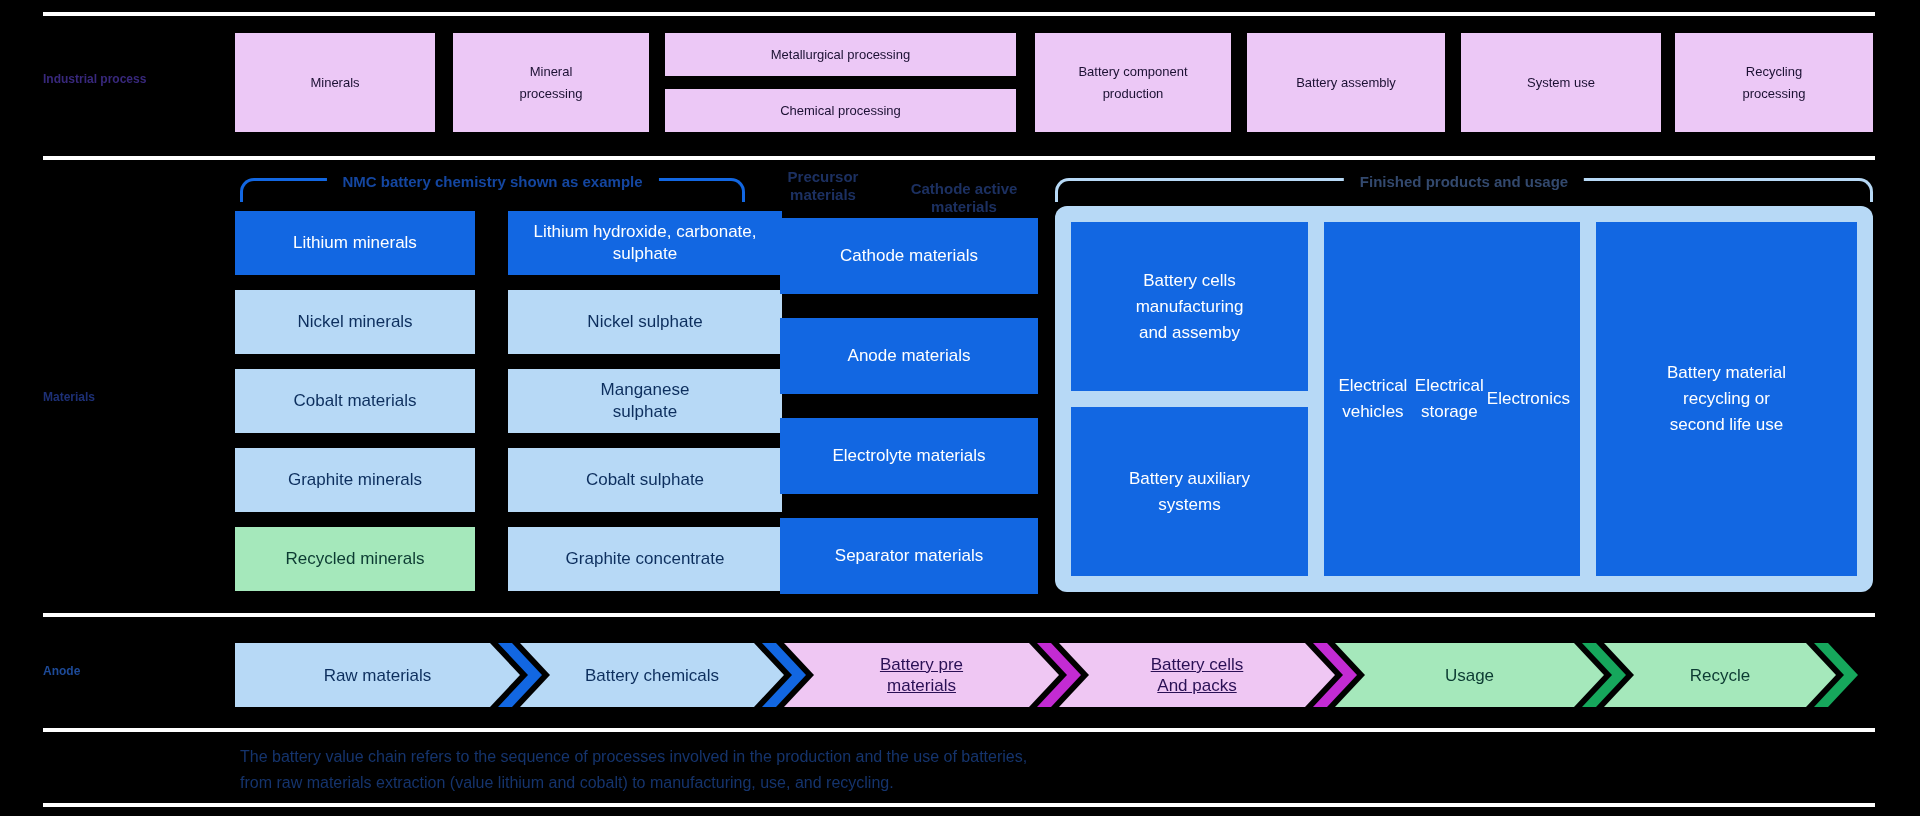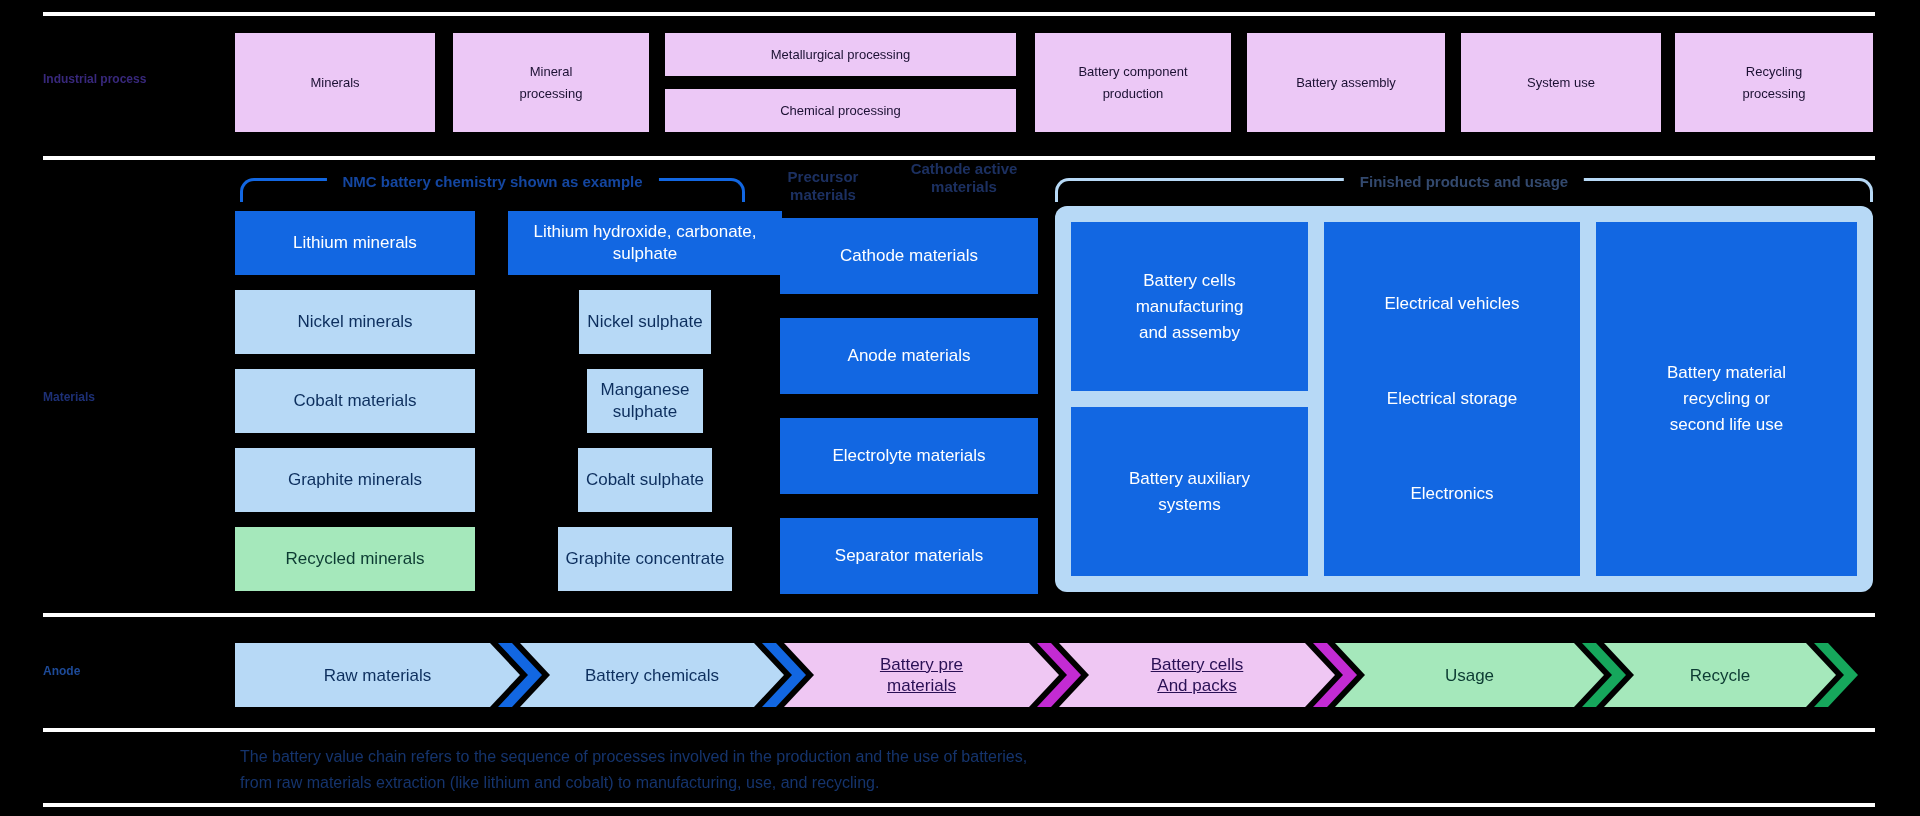--- a/index.html
+++ b/index.html
@@ -49,21 +49,21 @@
   .fin-panel {
     position:absolute; background:var(--panel-light-blue); border-radius:12px;
     box-sizing:border-box; padding:16px; display:flex; gap:16px;
   }
   .fin-col { display:flex; flex-direction:column; gap:16px; }
   .fbox {
     background:var(--box-dark-blue); color:#ffffff;
     display:flex; align-items:center; justify-content:center; text-align:center;
     font-size:17px; line-height:26px; padding:0 10px; box-sizing:border-box;
   }
-  .fbox.usage { flex-direction:column; justify-content:space-evenly; }
+  .fbox.usage { flex-direction:row; justify-content:space-evenly; }
 
   
   .phase-bar {
     position:absolute; top:643px; height:64px;
     display:flex; align-items:center; justify-content:center; text-align:center;
     font-size:17px; line-height:21px;
     clip-path: polygon(0 0, calc(100% - 30px) 0, 100% 50%, calc(100% - 30px) 100%, 0 100%, 30px 50%);
   }
   .phase-bar.first {
     clip-path: polygon(0 0, calc(100% - 30px) 0, 100% 50%, calc(100% - 30px) 100%, 0 100%);
@@ -143,42 +143,42 @@
         <span>Cobalt materials</span>
       </div>
     <div class="mbox light">
         <span>Graphite minerals</span>
       </div>
     <div class="mbox green">
         <span>Recycled minerals</span>
       </div>
   </div>
 
-  <div class="vcol" style="left:508px; top:211px; width:274px;align-items:center;">
+  <div class="vcol" style="left:508px; top:211px; width:274px;">
     <div class="mbox dark">
         <span>Lithium hydroxide, carbonate, sulphate</span>
       </div>
     <div class="mbox light">
         <span>Nickel sulphate</span>
       </div>
     <div class="mbox light">
         <span class="w100">Manganese sulphate</span>
       </div>
     <div class="mbox light">
         <span>Cobalt sulphate</span>
       </div>
     <div class="mbox light">
         <span>Graphite concentrate</span>
       </div>
   </div>
 
   <div class="mid-header" style="left:763px; top:168px; width:120px;">
     <span class="w100">Precursor materials</span>
   </div>
-  <div class="mid-header" style="left:904px; top:160px; width:120px;">
+  <div class="mid-header" style="left:904px; top:180px; width:120px;">
     <span class="w120">Cathode active materials</span>
   </div>
 
   <div class="vcol" style="left:780px; top:218px; width:258px; gap:24px;">
     <div class="mbox dark tall">
         <span>Cathode materials</span>
       </div>
     <div class="mbox dark tall">
         <span>Anode materials</span>
       </div>
@@ -238,16 +238,16 @@
 
   <div class="chev blue" style="left:498px;"></div>
   <div class="chev blue" style="left:762px;"></div>
   <div class="chev magenta" style="left:1037px;"></div>
   <div class="chev magenta" style="left:1313px;"></div>
   <div class="chev green" style="left:1582px;"></div>
   <div class="chev green" style="left:1814px;"></div>
 
   <div class="footer" style="left:240px; top:744px;">
     <div>The battery value chain refers to the sequence of processes involved in the production and the use of batteries,</div>
-    <div>from raw materials extraction (like lithium and cobalt) to manufacturing, use, and recycling.</div>
+    <div>from raw materials extraction (value lithium and cobalt) to manufacturing, use, and recycling.</div>
   </div>
 
 </div>
 
 </body></html>

